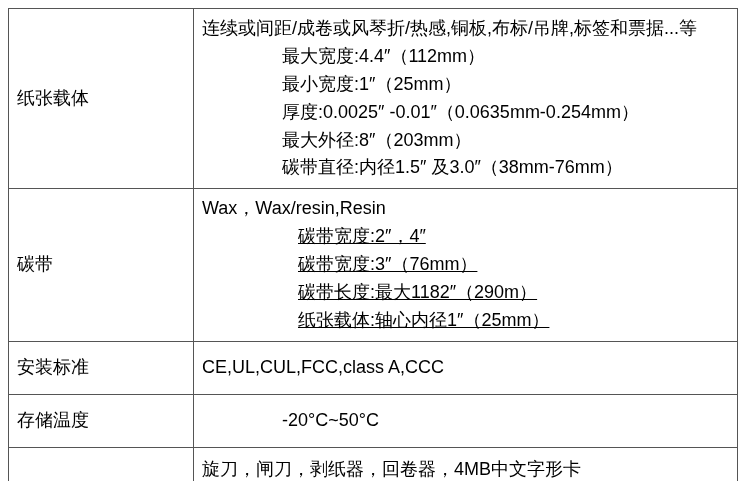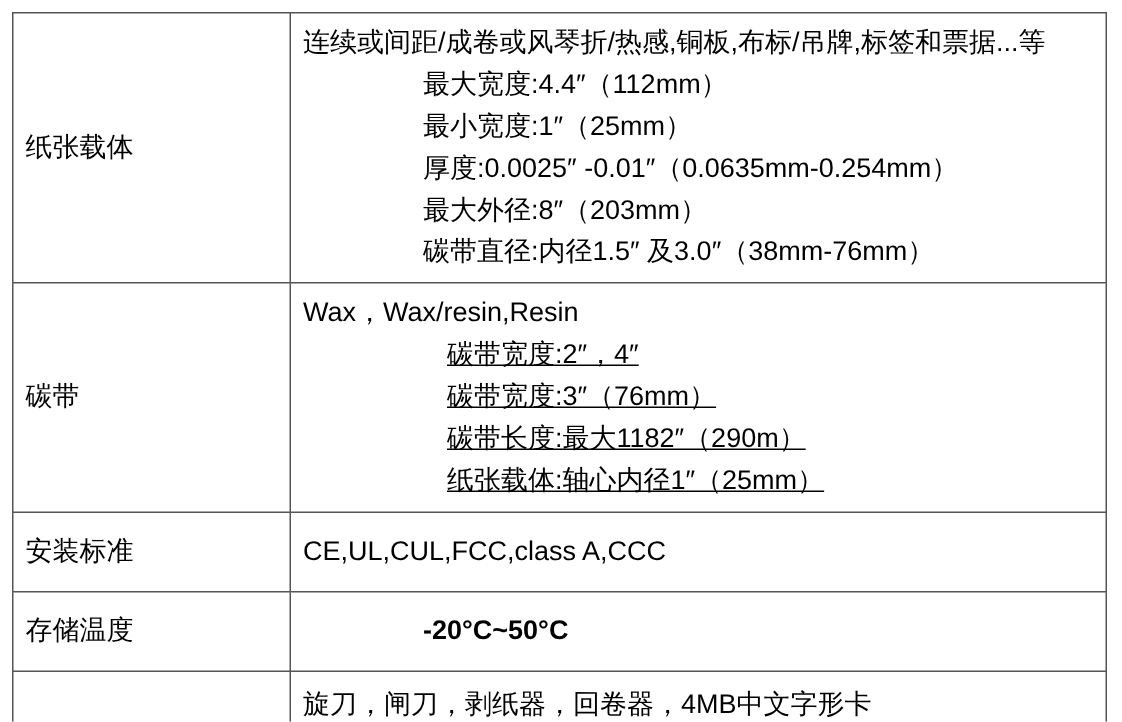--- a/index.html
+++ b/index.html
@@ -34,21 +34,21 @@
   .value-cell {
     font-size: 13.5px;
   }
   .line {
     display: block;
     white-space: pre;
   }
   .indent-1 { padding-left: 0; }
   .indent-2 { padding-left: 80px; }
   .indent-3 { padding-left: 96px; text-decoration: underline; }
-  .indent-center { padding-left: 80px; font-weight: bold; }
+  .indent-center { padding-left: 80px; }
   .tall-cell {
     height: 118px;
   }
   .medium-cell {
     height: 98px;
   }
   .short-cell {
     height: 32px;
   }
   .mid-short-cell {

